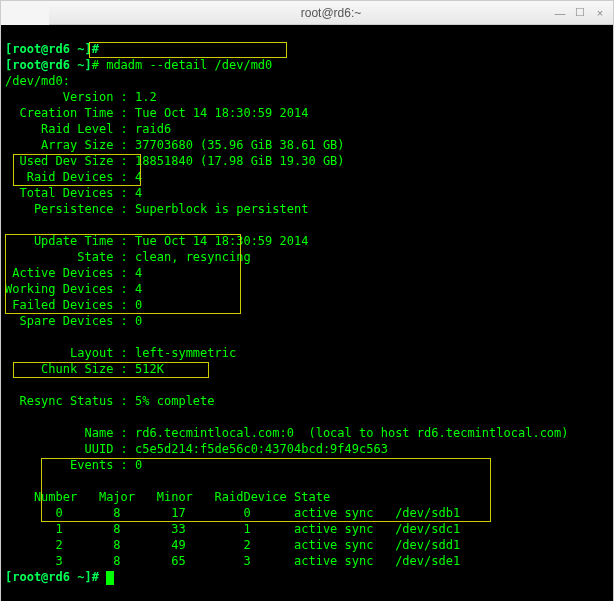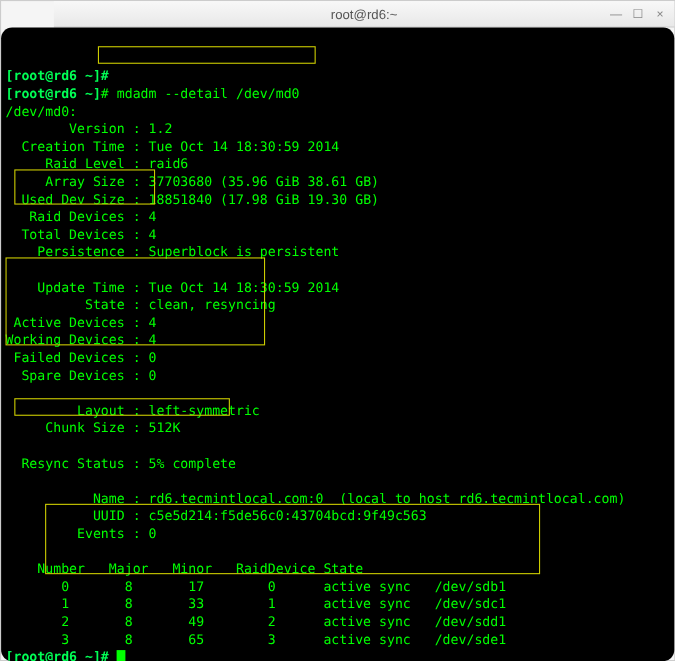--- a/index.html
+++ b/index.html
@@ -44,25 +44,24 @@
     color: #888;
     cursor: pointer;
   }
   .terminal {
     background: #000;
     color: #00ff00;
     font-family: "DejaVu Sans Mono", "Courier New", monospace;
     font-size: 12px;
     line-height: 16px;
     height: 576px;
-    padding: 20px 4px;
+    padding: 0 4px;
     white-space: pre;
     position: relative;
     overflow: hidden;
-    border-radius: 10px;
   }
   .bright { color: #00ff55; font-weight: bold; }
   .cursor {
     display: inline-block;
     width: 8px;
     height: 14px;
     background: #00ff00;
     vertical-align: middle;
   }
   .abs-box {

